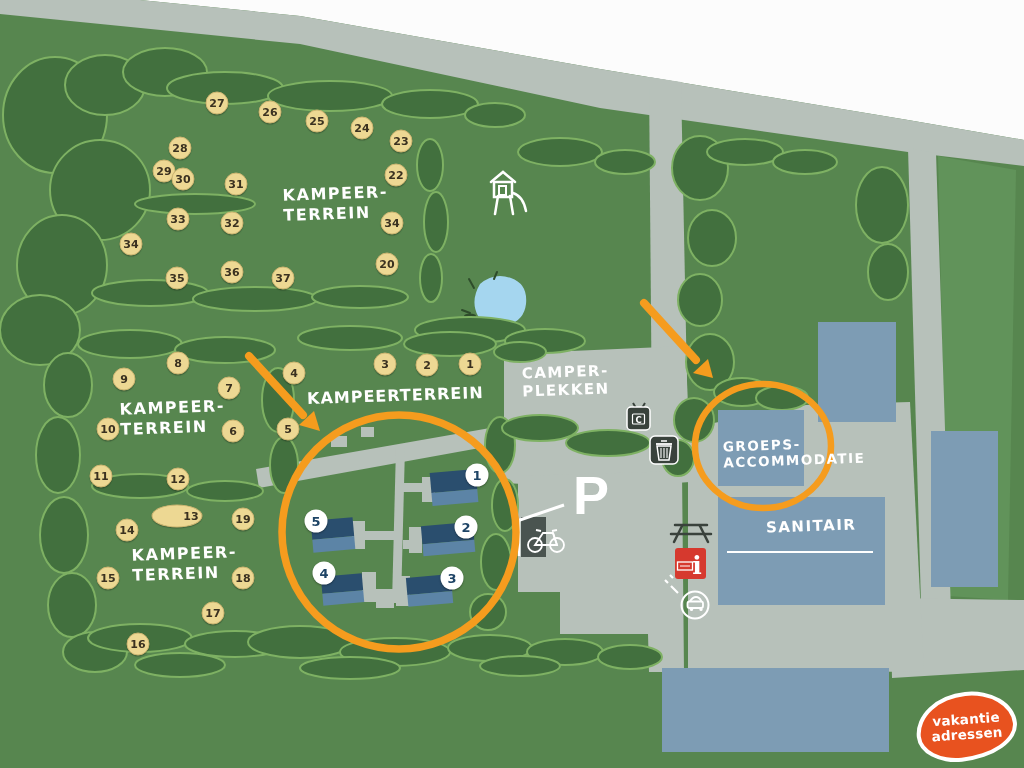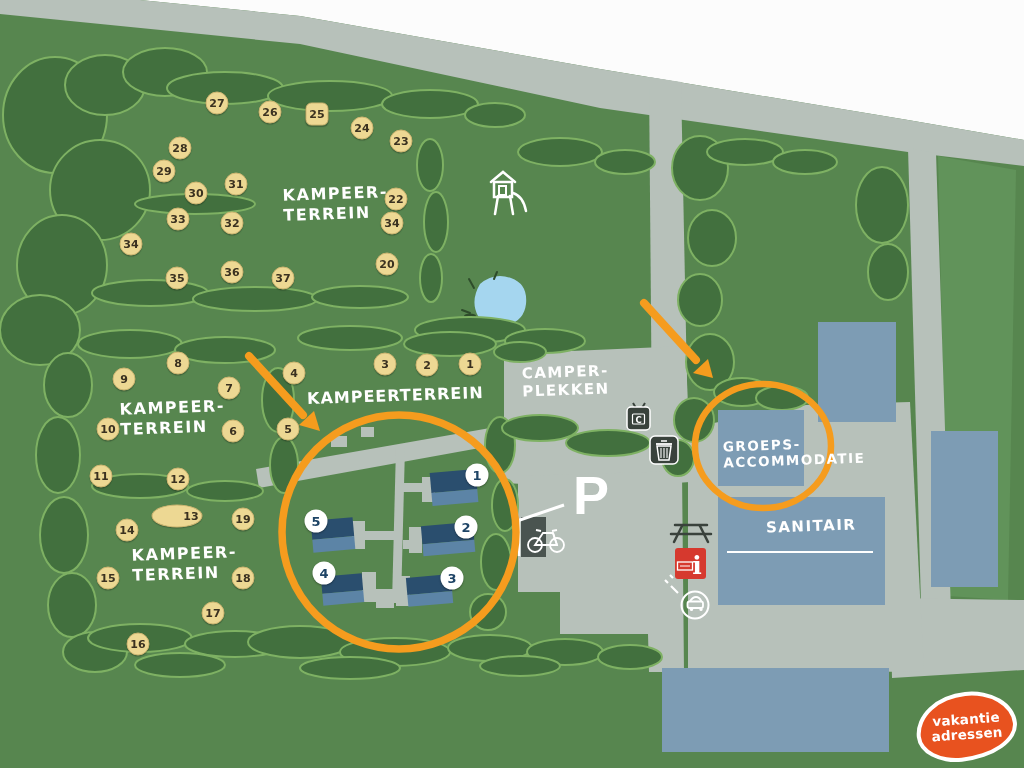--- a/index.html
+++ b/index.html
@@ -335,45 +335,45 @@
       </div>
       <div class="pitch" style="left: 243px; top: 519px;">
         <span>19</span>
       </div>
       <div class="pitch" style="left: 387px; top: 264px;">
         <span>20</span>
       </div>
       <div class="pitch" style="left: 392px; top: 223px;">
         <span>34</span>
       </div>
-      <div class="pitch" style="left: 396px; top: 199px;">
+      <div class="pitch" style="left: 396px; top: 175px;">
         <span>22</span>
       </div>
       <div class="pitch" style="left: 401px; top: 141px;">
         <span>23</span>
       </div>
       <div class="pitch" style="left: 362px; top: 128px;">
         <span>24</span>
       </div>
-      <div class="pitch" style="left: 317px; top: 114px; border-radius: 6px;">
+      <div class="pitch" style="left: 317px; top: 121px;">
         <span>25</span>
       </div>
       <div class="pitch" style="left: 270px; top: 112px;">
         <span>26</span>
       </div>
       <div class="pitch" style="left: 217px; top: 103px;">
         <span>27</span>
       </div>
       <div class="pitch" style="left: 180px; top: 148px;">
         <span>28</span>
       </div>
       <div class="pitch" style="left: 129px; top: 171px; margin-left: 35px;">
         <span>29</span>
       </div>
-      <div class="pitch" style="left: 196px; top: 179px; margin-top: 14px;">
+      <div class="pitch" style="left: 183px; top: 179px;">
         <span>30</span>
       </div>
       <div class="pitch" style="left: 236px; top: 184px;">
         <span>31</span>
       </div>
       <div class="pitch" style="left: 232px; top: 223px;">
         <span>32</span>
       </div>
       <div class="pitch" style="left: 178px; top: 219px;">
         <span>33</span>

